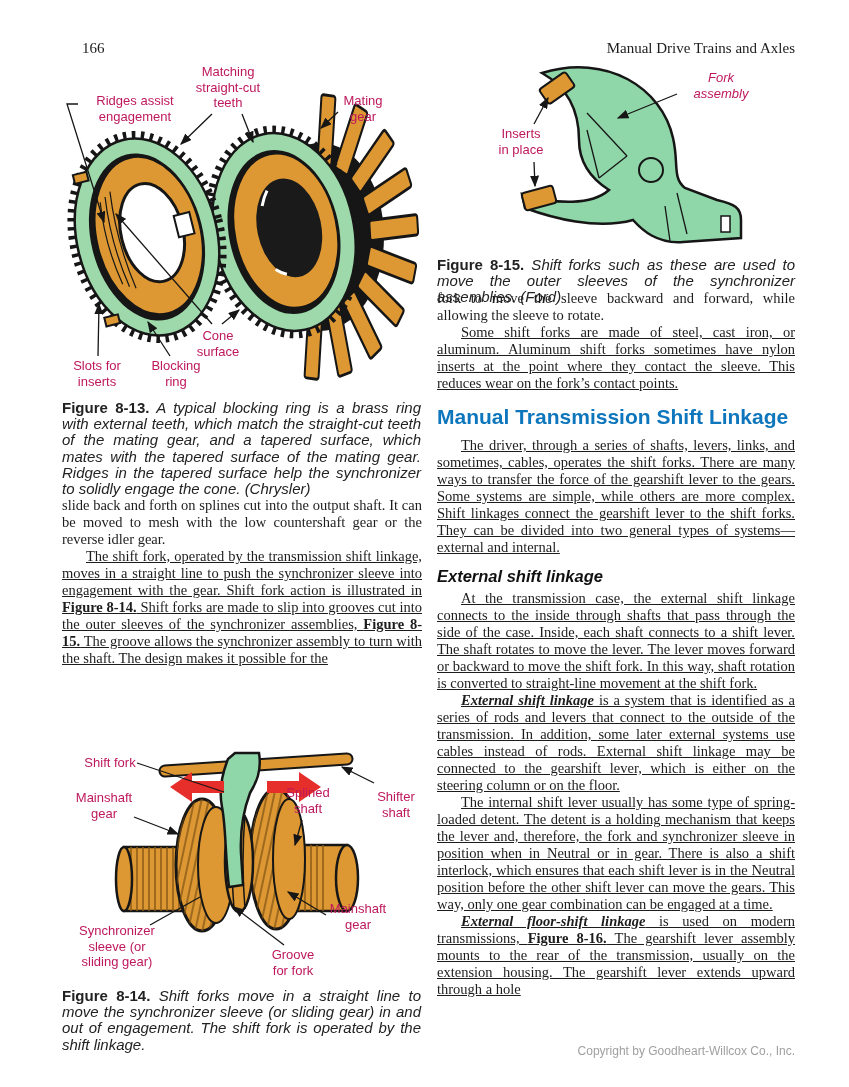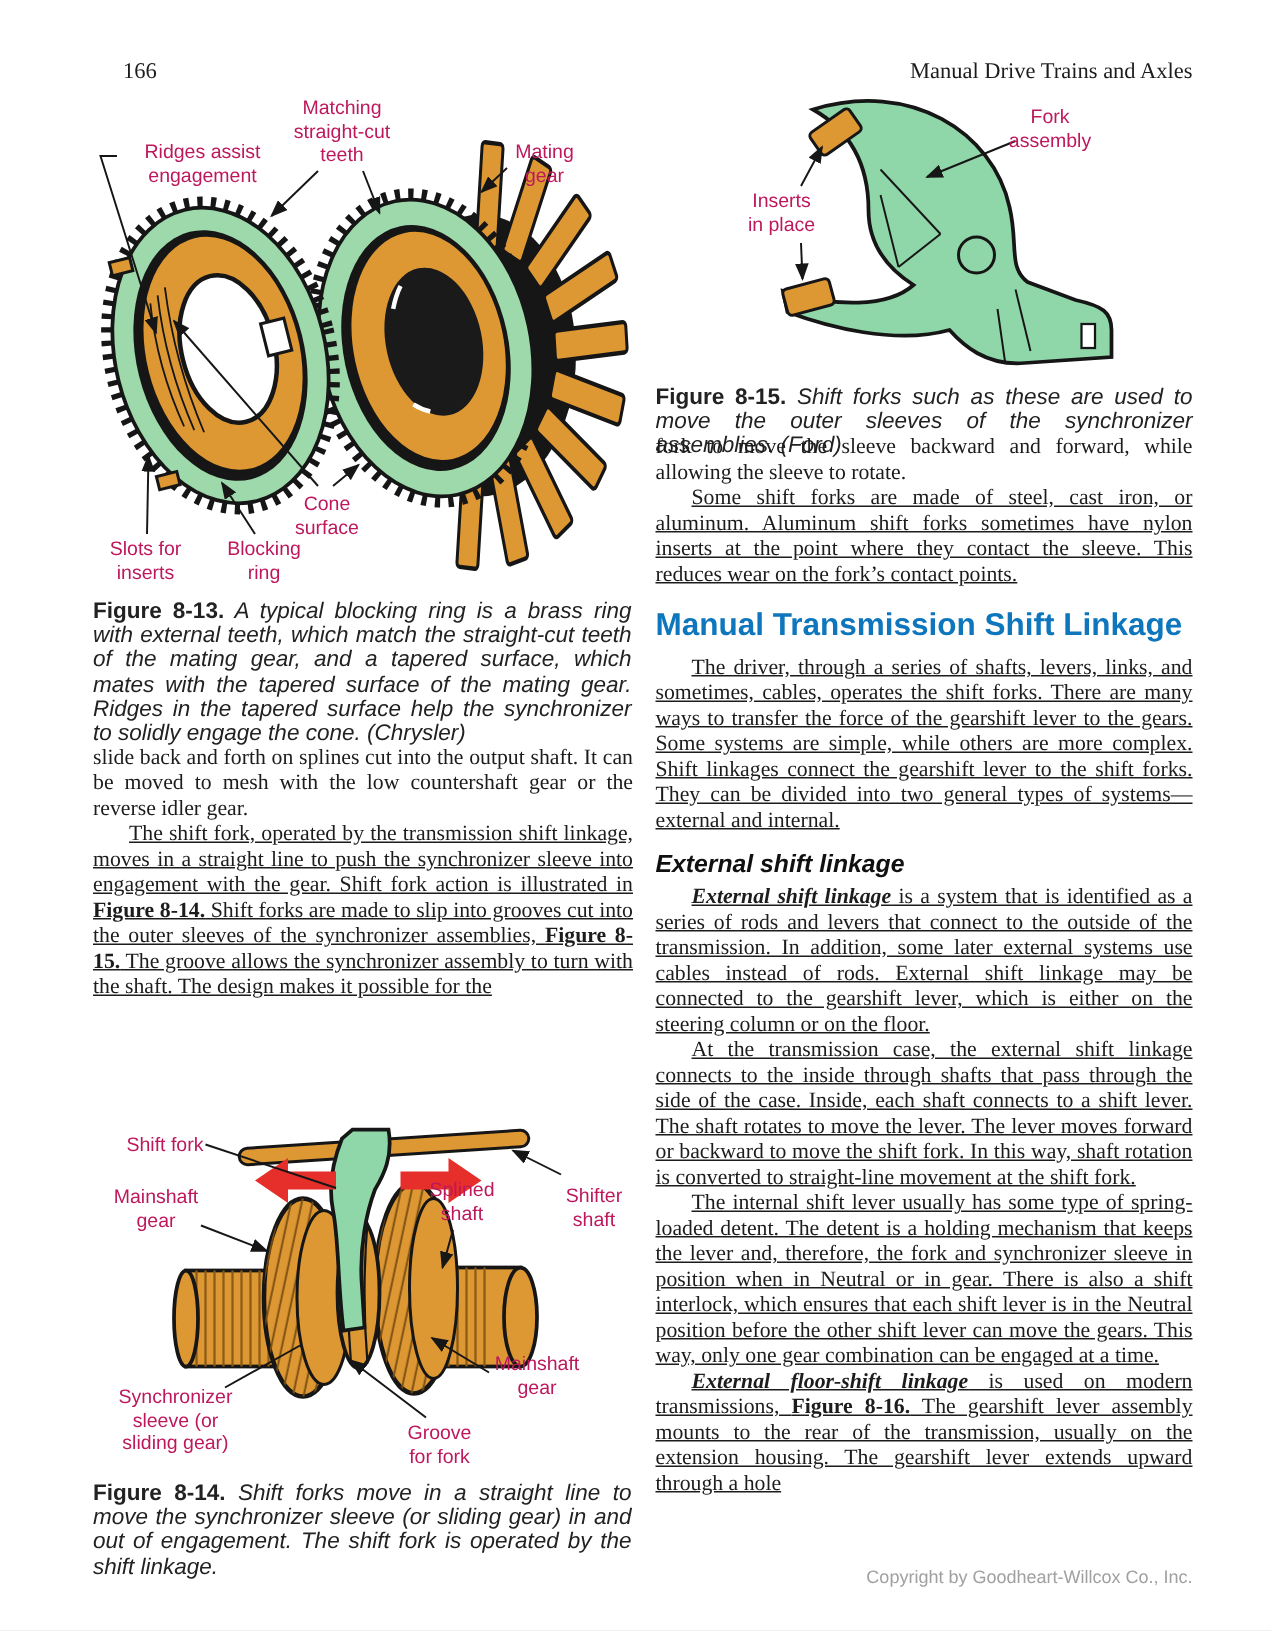--- a/index.html
+++ b/index.html
@@ -263,37 +263,37 @@
       <g transform="translate(102,140) rotate(-15)">
         <rect x="-16" y="-9" width="32" height="18" rx="3" fill="#de9833" stroke="#161616" stroke-width="2"></rect>
       </g>
 
       <g stroke="#161616" stroke-width="1.3" fill="none">
         <path d="M 240,36 L 181,60" marker-end="url(#m15)"></path>
         <path d="M 97,66 L 111,40" marker-end="url(#m15)"></path>
         <path d="M 97,104 L 98,128" marker-end="url(#m15)"></path>
       </g>
     </svg>
-    <div class="flabel" style="left:228px; top:12px; width:70px;">Fork
+    <div class="flabel" style="left:249px; top:12px; width:70px;font-style:italic;">Fork
 assembly</div>
     <div class="flabel" style="left:48px; top:68px; width:72px;">Inserts
 in place</div>
   </div>
 
   <div class="caption" style="left:437px; top:257px; width:358px;">
     <span class="lead">Figure 8-15.</span><span class="ital"> Shift forks such as these are used to move the outer sleeves of the synchronizer assemblies. (Ford)</span>
   </div>
 
   <div class="col" style="left:437px; top:290px; width:358px;">
     <p class="cont"><span>fork to move the sleeve backward and forward, while allowing the sleeve to rotate.</span></p>
     <p class="indent"><span>Some shift forks are made of steel, cast iron, or aluminum. Aluminum shift forks sometimes have nylon inserts at the point where they contact the sleeve. This reduces wear on the fork’s contact points.</span></p>
     <h2 class="sec">Manual Transmission Shift Linkage</h2>
     <p class="indent"><span>The driver, through a series of shafts, levers, links, and sometimes, cables, operates the shift forks. There are many ways to transfer the force of the gearshift lever to the gears. Some systems are simple, while others are more complex. Shift linkages connect the gearshift lever to the shift forks. They can be divided into two general types of systems—external and internal.</span></p>
     <h3 class="sub">External shift linkage</h3>
+    <p class="indent"><span>At the transmission case, the external shift linkage connects to the inside through shafts that pass through the side of the case. Inside, each shaft connects to a shift lever. The shaft rotates to move the lever. The lever moves forward or backward to move the shift fork. In this way, shaft rotation is converted to straight-line movement at the shift fork.</span></p>
     <p class="indent"><b class="bi">External shift linkage</b><span> is a system that is identified as a series of rods and levers that connect to the outside of the transmission. In addition, some later external systems use cables instead of rods. External shift linkage may be connected to the gearshift lever, which is either on the steering column or on the floor.</span></p>
-    <p class="indent"><span>At the transmission case, the external shift linkage connects to the inside through shafts that pass through the side of the case. Inside, each shaft connects to a shift lever. The shaft rotates to move the lever. The lever moves forward or backward to move the shift fork. In this way, shaft rotation is converted to straight-line movement at the shift fork.</span></p>
     <p class="indent"><span>The internal shift lever usually has some type of spring-loaded detent. The detent is a holding mechanism that keeps the lever and, therefore, the fork and synchronizer sleeve in position when in Neutral or in gear. There is also a shift interlock, which ensures that each shift lever is in the Neutral position before the other shift lever can move the gears. This way, only one gear combination can be engaged at a time.</span></p>
     <p class="indent"><b class="bi">External floor-shift linkage</b><span> is used on modern transmissions, </span><b>Figure 8-16.</b><span> The gearshift lever assembly mounts to the rear of the transmission, usually on the extension housing. The gearshift lever extends upward through a hole</span></p>
   </div>
 
   <div class="footer">Copyright by Goodheart-Willcox Co., Inc.</div>
 
 </div>
 
 </body></html>

